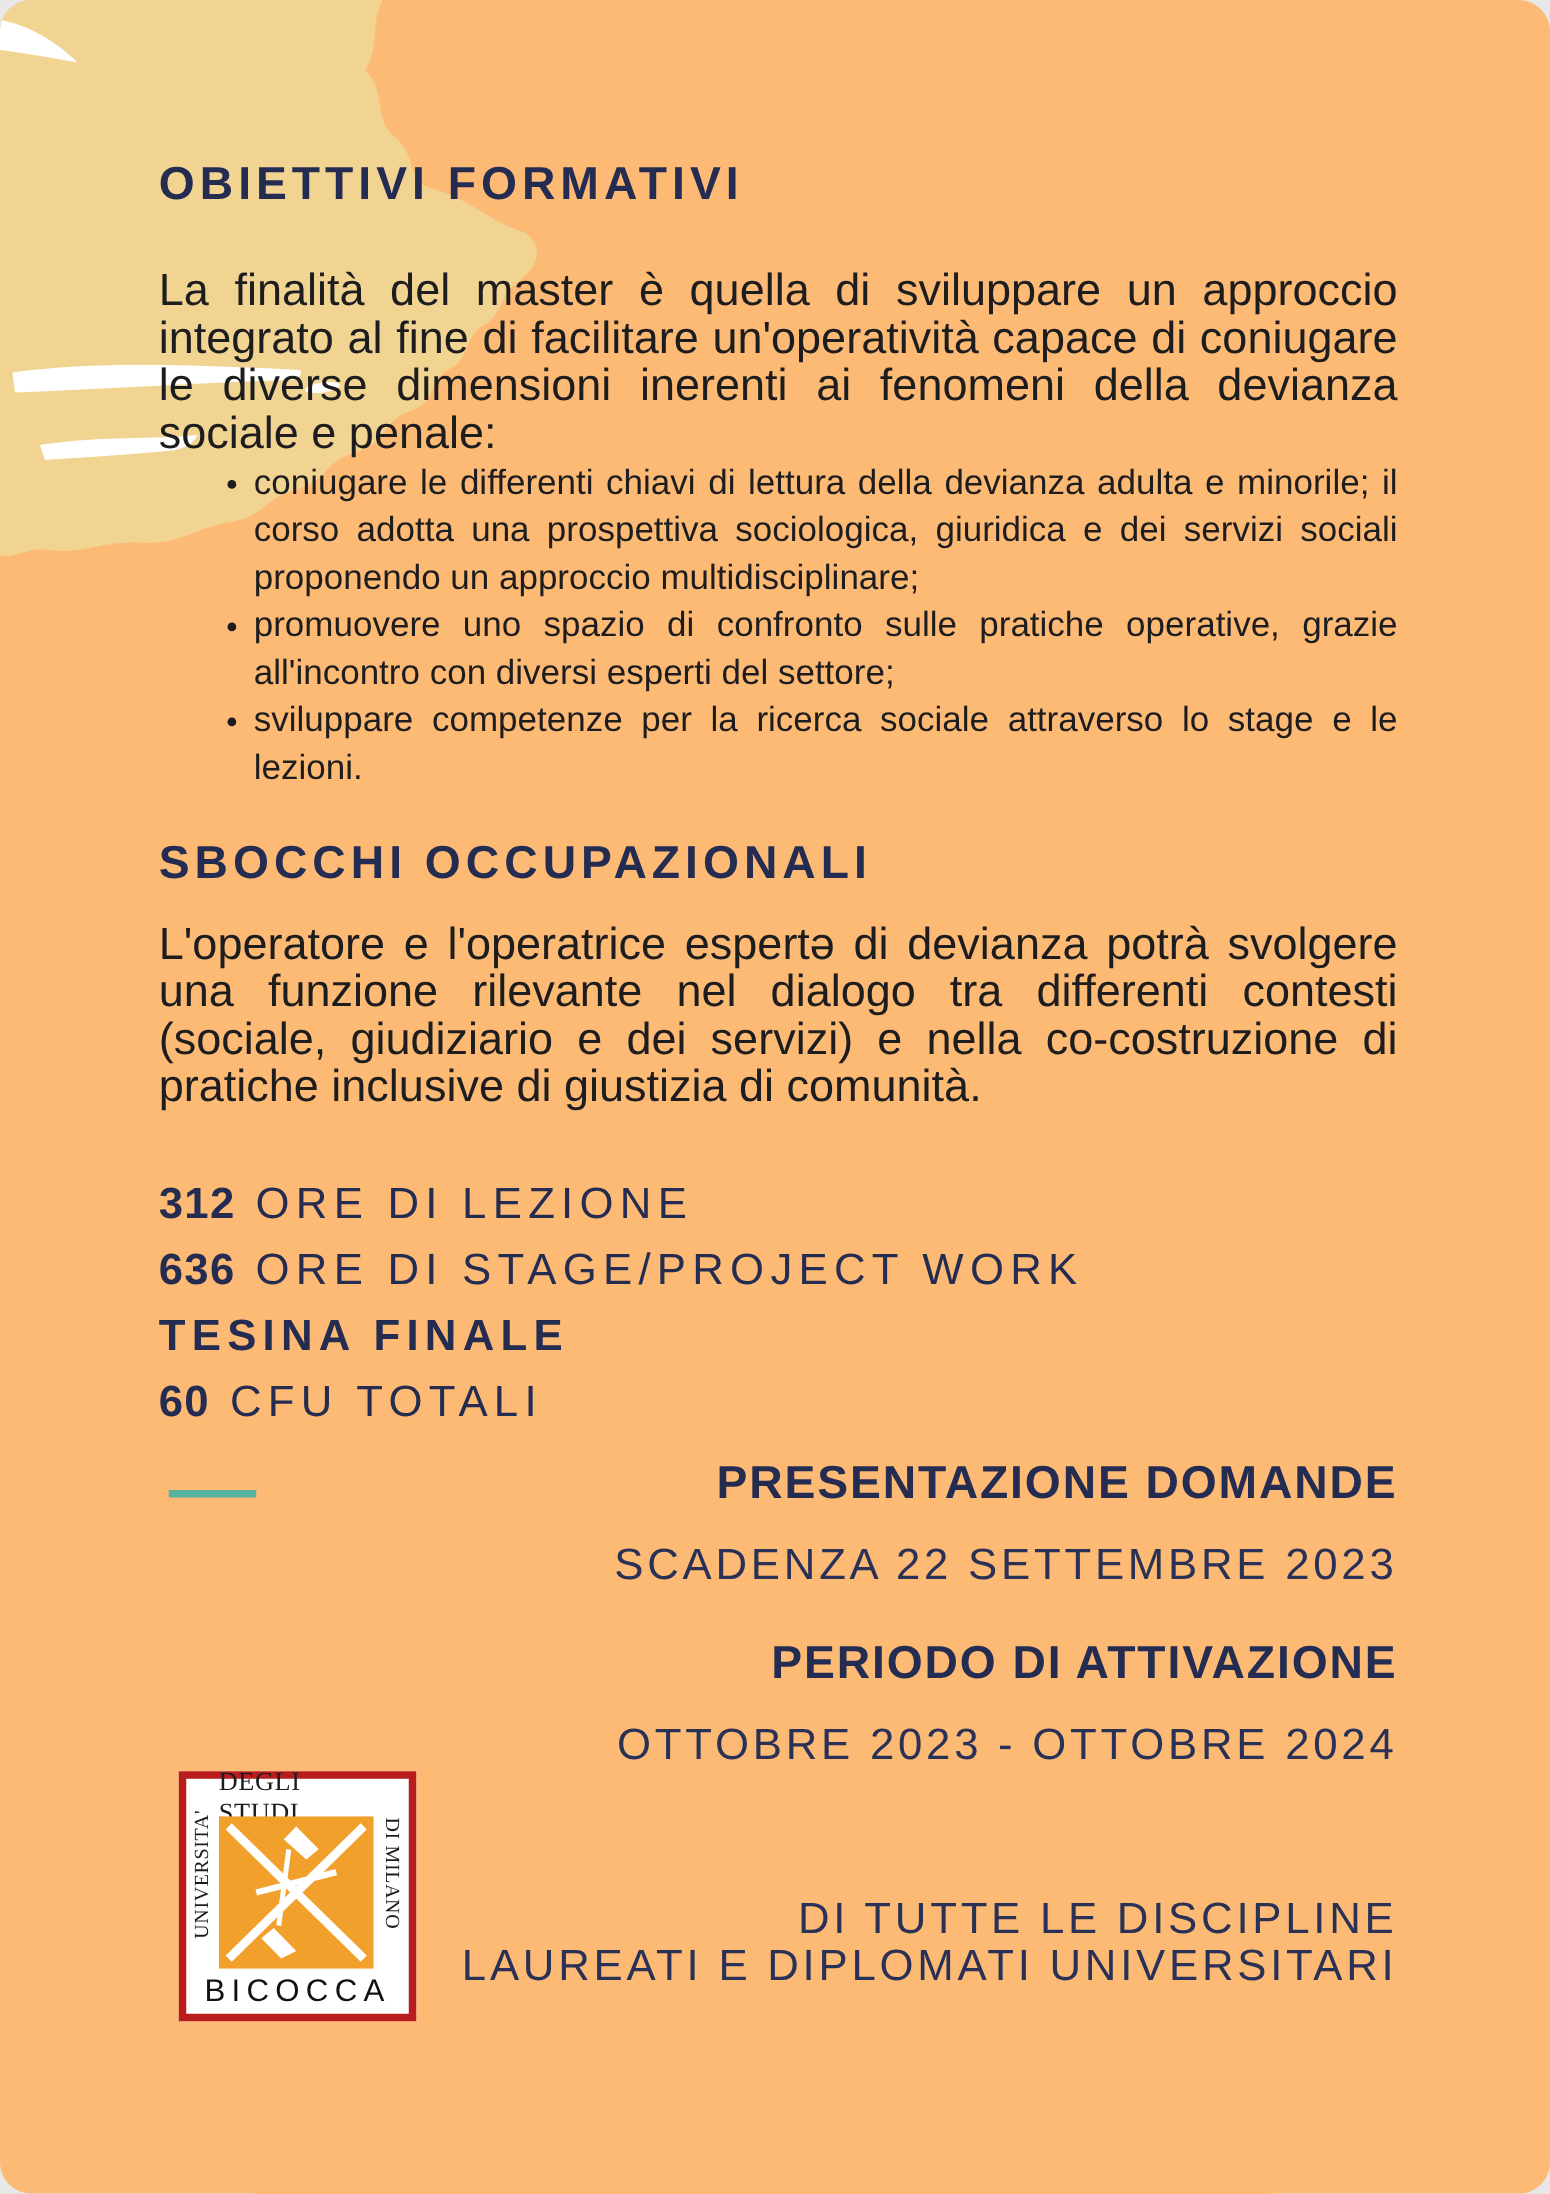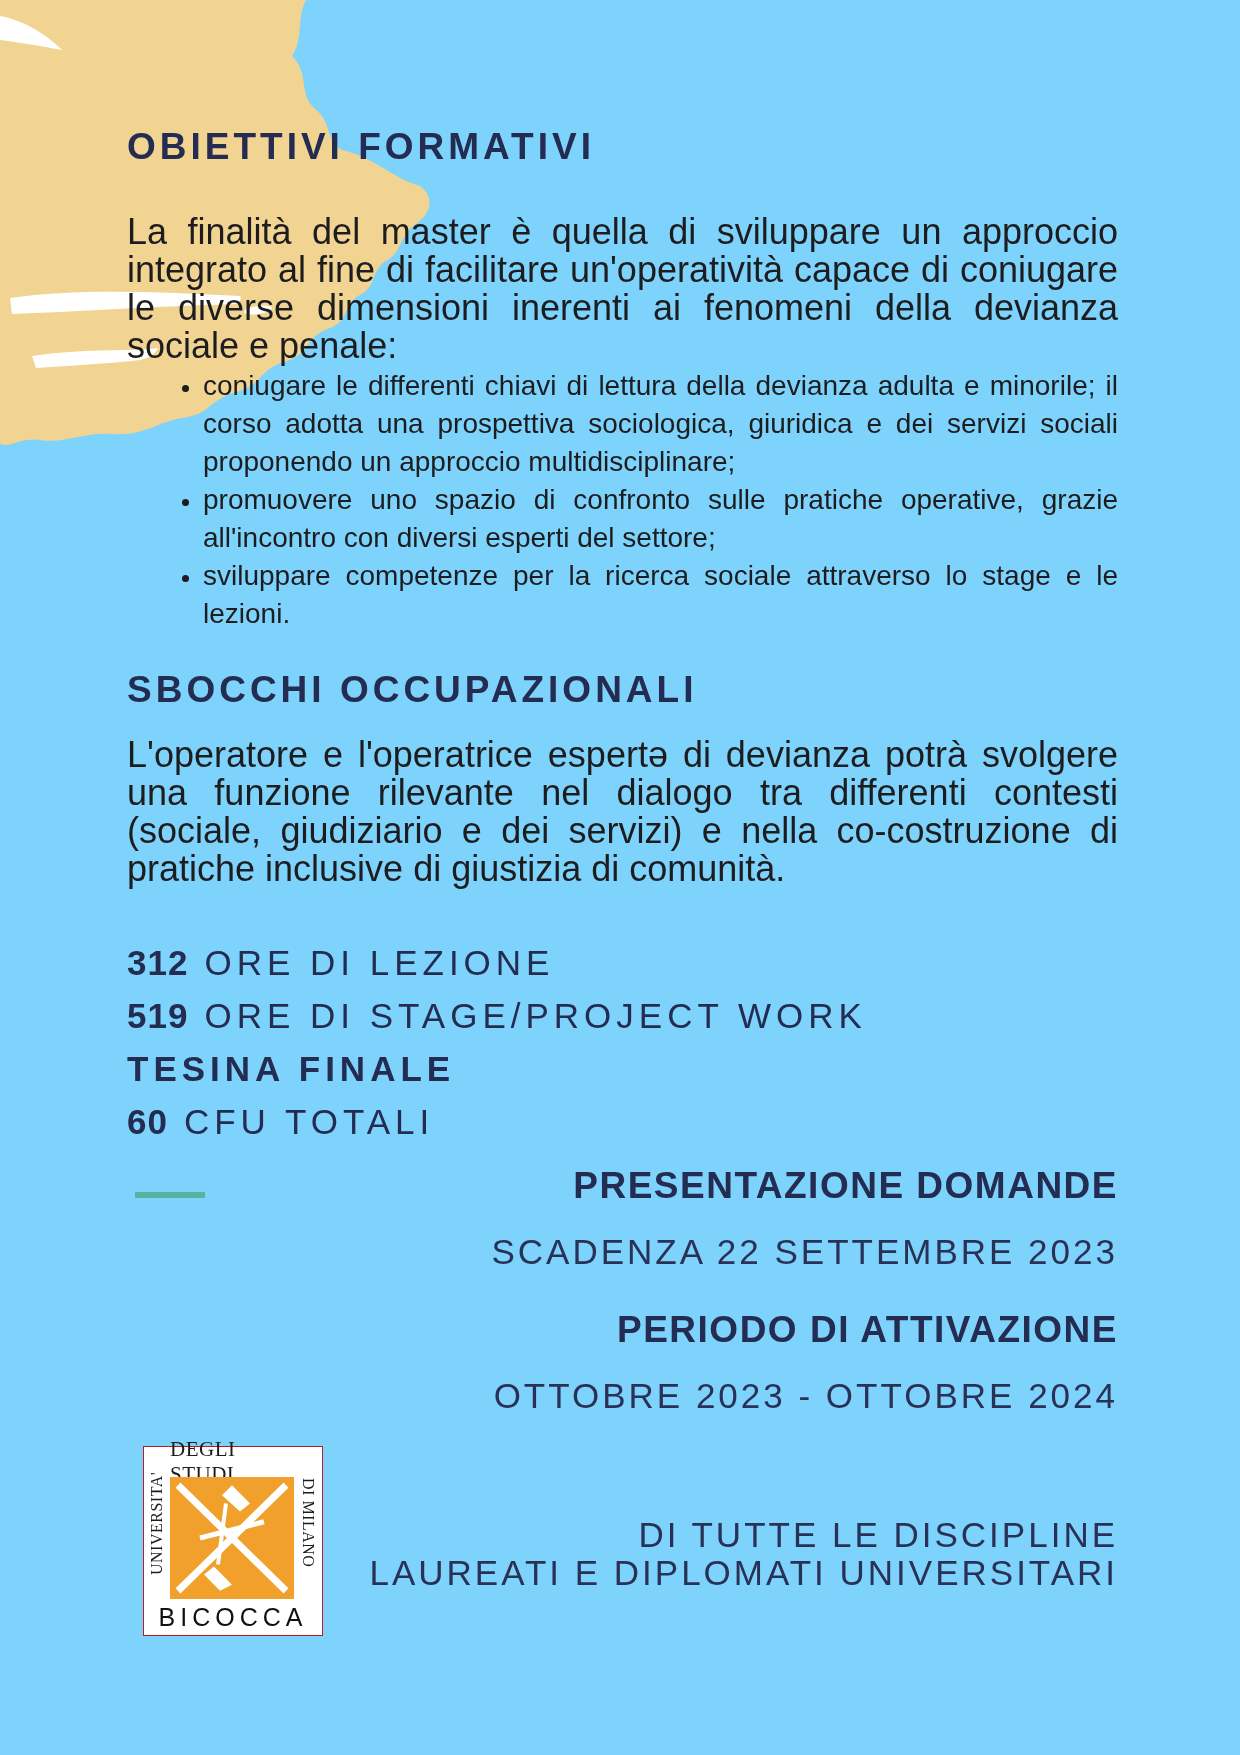--- a/index.html
+++ b/index.html
@@ -1,19 +1,20 @@
 <!DOCTYPE html>
 <html lang="it"><head>
 <meta charset="utf-8">
 <style>
   html,body { margin:0; padding:0; background:#e8e8e8; }
   .page {
     position:relative; width:1240px; height:1755px; margin:0 auto;
-    background:#7dd3fc; overflow:hidden;
+    background:#fdba74; overflow:hidden;
     font-family:"Liberation Sans","DejaVu Sans",sans-serif;
+    border-radius:25px;
   }
   .brush { position:absolute; top:0; left:0; z-index:0; }
 
   .content { position:absolute; left:127px; top:128px; width:991px; z-index:1; }
 
   h1.sec {
     font-size:37px; font-weight:700; letter-spacing:4px;
     color:#252c52; margin:0 0 46px 0; line-height:1.05;
   }
   h1.sec.second { margin-top:38px; margin-bottom:26px; }
@@ -46,22 +47,22 @@
     font-size:35px; font-weight:400; letter-spacing:3px; color:#2a3157;
     white-space:nowrap; text-align:right; line-height:1.25;
   }
   .r1 { top:1166px; } .r2 { top:1230px; }
   .r3 { top:1310px; } .r4 { top:1374px; }
   .r5 { top:1454px; }
   .r6 { top:1516px; white-space:normal; line-height:38px; }
   .r6 span { display:block; }
 
   .logo {
-    position:absolute; left:143px; top:1446px; width:178px; height:188px;
-    background:#ffffff; border:1px solid #b91c1c; z-index:1;
+    position:absolute; left:143px; top:1417px; width:178px; height:188px;
+    background:#ffffff; border:6px solid #b91c1c; z-index:1;
     display:grid; grid-template-columns:26px 1fr 28px; grid-template-rows:30px 1fr 36px;
     font-family:"Liberation Serif","DejaVu Serif",serif; color:#1c1c1c;
   }
   .logo-top    { grid-column:2; grid-row:1; display:flex; align-items:center; justify-content:center; font-size:21px; letter-spacing:0.5px; }
   .logo-left   { grid-column:1; grid-row:1/3; writing-mode:vertical-rl; transform:rotate(180deg); display:flex; align-items:center; justify-content:center; font-size:16px; letter-spacing:0.5px; }
   .logo-right  { grid-column:3; grid-row:1/3; writing-mode:vertical-rl; display:flex; align-items:center; justify-content:center; font-size:16px; letter-spacing:0.5px; }
   .logo-emblem { grid-column:2; grid-row:2; width:100%; height:100%; display:block; }
   .logo-bottom {
     grid-column:1/4; grid-row:3; display:flex; align-items:center; justify-content:center;
     font-family:"Liberation Sans","DejaVu Sans",sans-serif;
@@ -106,21 +107,21 @@
       <li>promuovere uno spazio di confronto sulle pratiche operative, grazie all'incontro con diversi esperti del settore;</li>
       <li>sviluppare competenze per la ricerca sociale attraverso lo stage e le lezioni.</li>
     </ul>
 
     <h1 class="sec second">SBOCCHI OCCUPAZIONALI</h1>
 
     <p class="body">L'operatore e l'operatrice espertə di devianza potrà svolgere una funzione rilevante nel dialogo tra differenti contesti (sociale, giudiziario e dei servizi) e nella co-costruzione di pratiche inclusive di giustizia di comunità.</p>
 
     <div class="stats">
       <div class="stat-line"><span class="stat-value">312</span><span class="stat-label">ORE DI LEZIONE</span></div>
-      <div class="stat-line"><span class="stat-value">519</span><span class="stat-label">ORE DI STAGE/PROJECT WORK</span></div>
+      <div class="stat-line"><span class="stat-value">636</span><span class="stat-label">ORE DI STAGE/PROJECT WORK</span></div>
       <div class="stat-line bold"><span class="stat-label">TESINA FINALE</span></div>
       <div class="stat-line"><span class="stat-value">60</span><span class="stat-label">CFU TOTALI</span></div>
     </div>
 
     <div class="divider"></div>
   </main>
 
   <h2 class="r-head r1">PRESENTAZIONE DOMANDE</h2>
   <p class="r-sub r2">SCADENZA 22 SETTEMBRE 2023</p>
 

